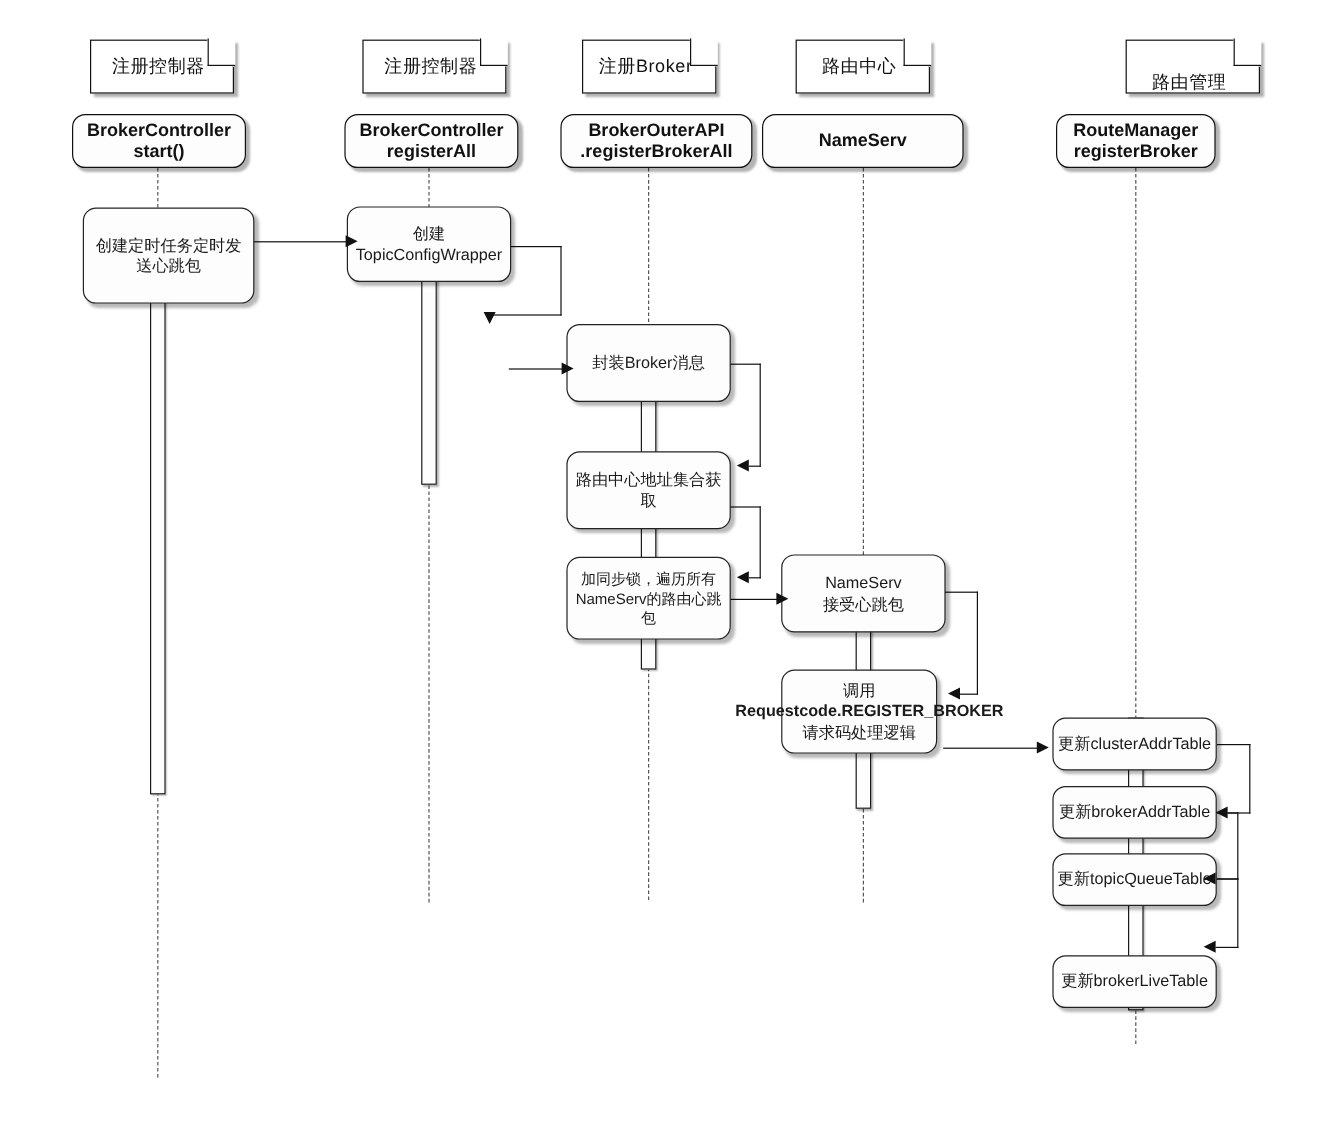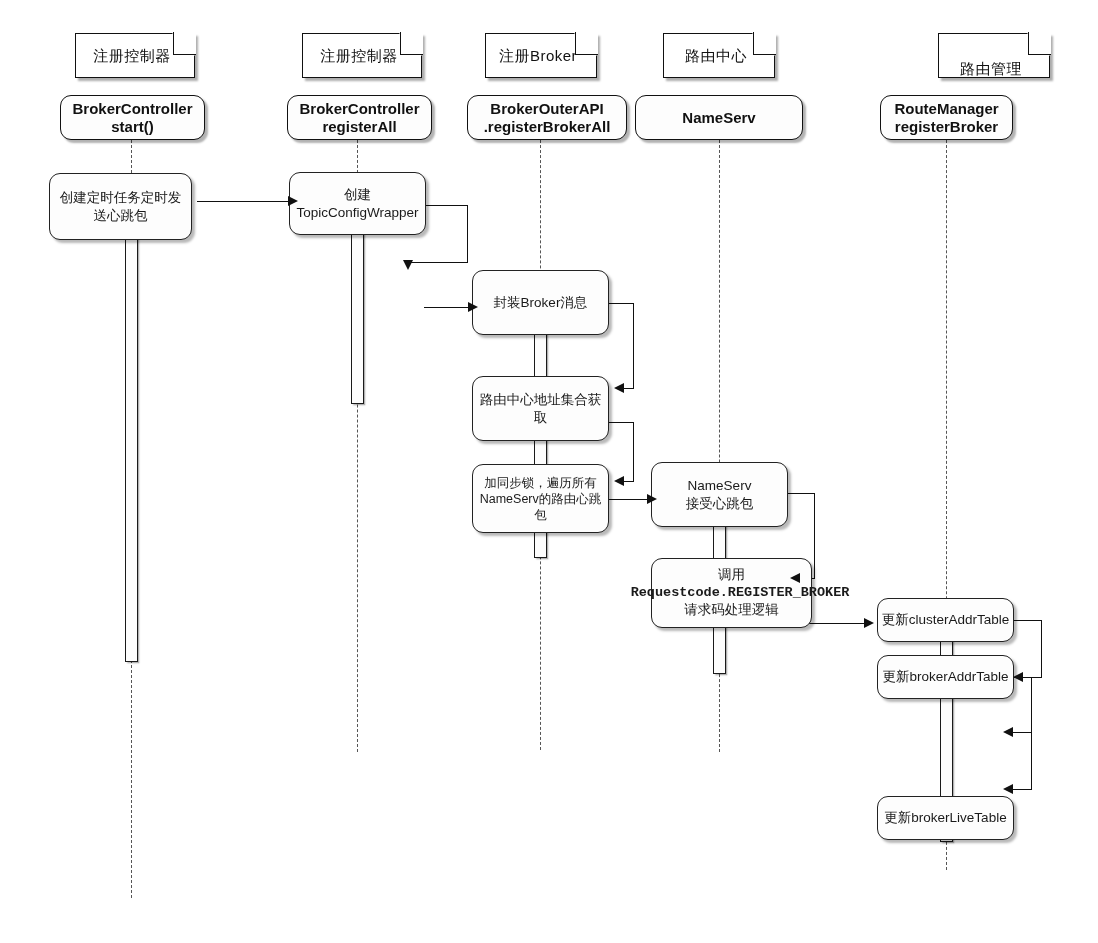--- a/index.html
+++ b/index.html
@@ -257,21 +257,21 @@
   <div class="seg h" style="left:1014px;top:677px;width:18px;"></div>
   <div class="seg v" style="left:1031px;top:677px;height:56px;"></div>
   <div class="seg h" style="left:1013px;top:732px;width:19px;"></div>
   <div class="arrow left" style="left:1003px;top:727px;"></div>
 
   <div class="seg h" style="left:1014px;top:732px;width:18px;"></div>
   <div class="seg v" style="left:1031px;top:732px;height:58px;"></div>
   <div class="seg h" style="left:1013px;top:789px;width:19px;"></div>
   <div class="arrow left" style="left:1003px;top:784px;"></div>
 
-  <div class="action" style="left:49px;top:173px;width:143px;height:67px;">
+  <div class="action" style="left:69px;top:173px;width:143px;height:80px;">
     <span class="txt">创建定时任务定时发
 送心跳包</span>
   </div>
 
   <div class="action" style="left:289px;top:172px;width:137px;height:63px;">
     <span class="txt">创建
 TopicConfigWrapper</span>
   </div>
 
 
@@ -288,34 +288,37 @@
     <span class="txt" style="font-size:12.5px;">加同步锁，遍历所有
 NameServ的路由心跳
 包</span>
   </div>
 
   <div class="action" style="left:651px;top:462px;width:137px;height:65px;">
     <span class="txt">NameServ
 接受心跳包</span>
   </div>
 
-  <div class="action wide" style="left:651px;top:558px;width:161px;height:70px;font-family:Liberation Mono, monospace;">
+  <div class="action wide" style="left:651px;top:558px;width:130px;height:70px;">
     <span class="txt" style="white-space:normal;">
       <span>调用</span><br>
       <b style="white-space:nowrap;padding-left:17px;">Requestcode.REGISTER_BROKER</b><br>
       <span>请求码处理逻辑</span>
     </span>
   </div>
 
   <div class="action" style="left:877px;top:598px;width:137px;height:44px;">
     <span class="txt" style="white-space:nowrap;">更新clusterAddrTable</span>
   </div>
 
   <div class="action" style="left:877px;top:655px;width:137px;height:44px;">
     <span class="txt" style="white-space:nowrap;">更新brokerAddrTable</span>
   </div>
 
+  <div class="action" style="left:877px;top:711px;width:137px;height:44px;">
+    <span class="txt" style="white-space:nowrap;">更新topicQueueTable</span>
+  </div>
 
   <div class="action" style="left:877px;top:767px;width:137px;height:44px;margin-top:29px;">
     <span class="txt" style="white-space:nowrap;">更新brokerLiveTable</span>
   </div>
 
 </div>
 
 </body></html>

